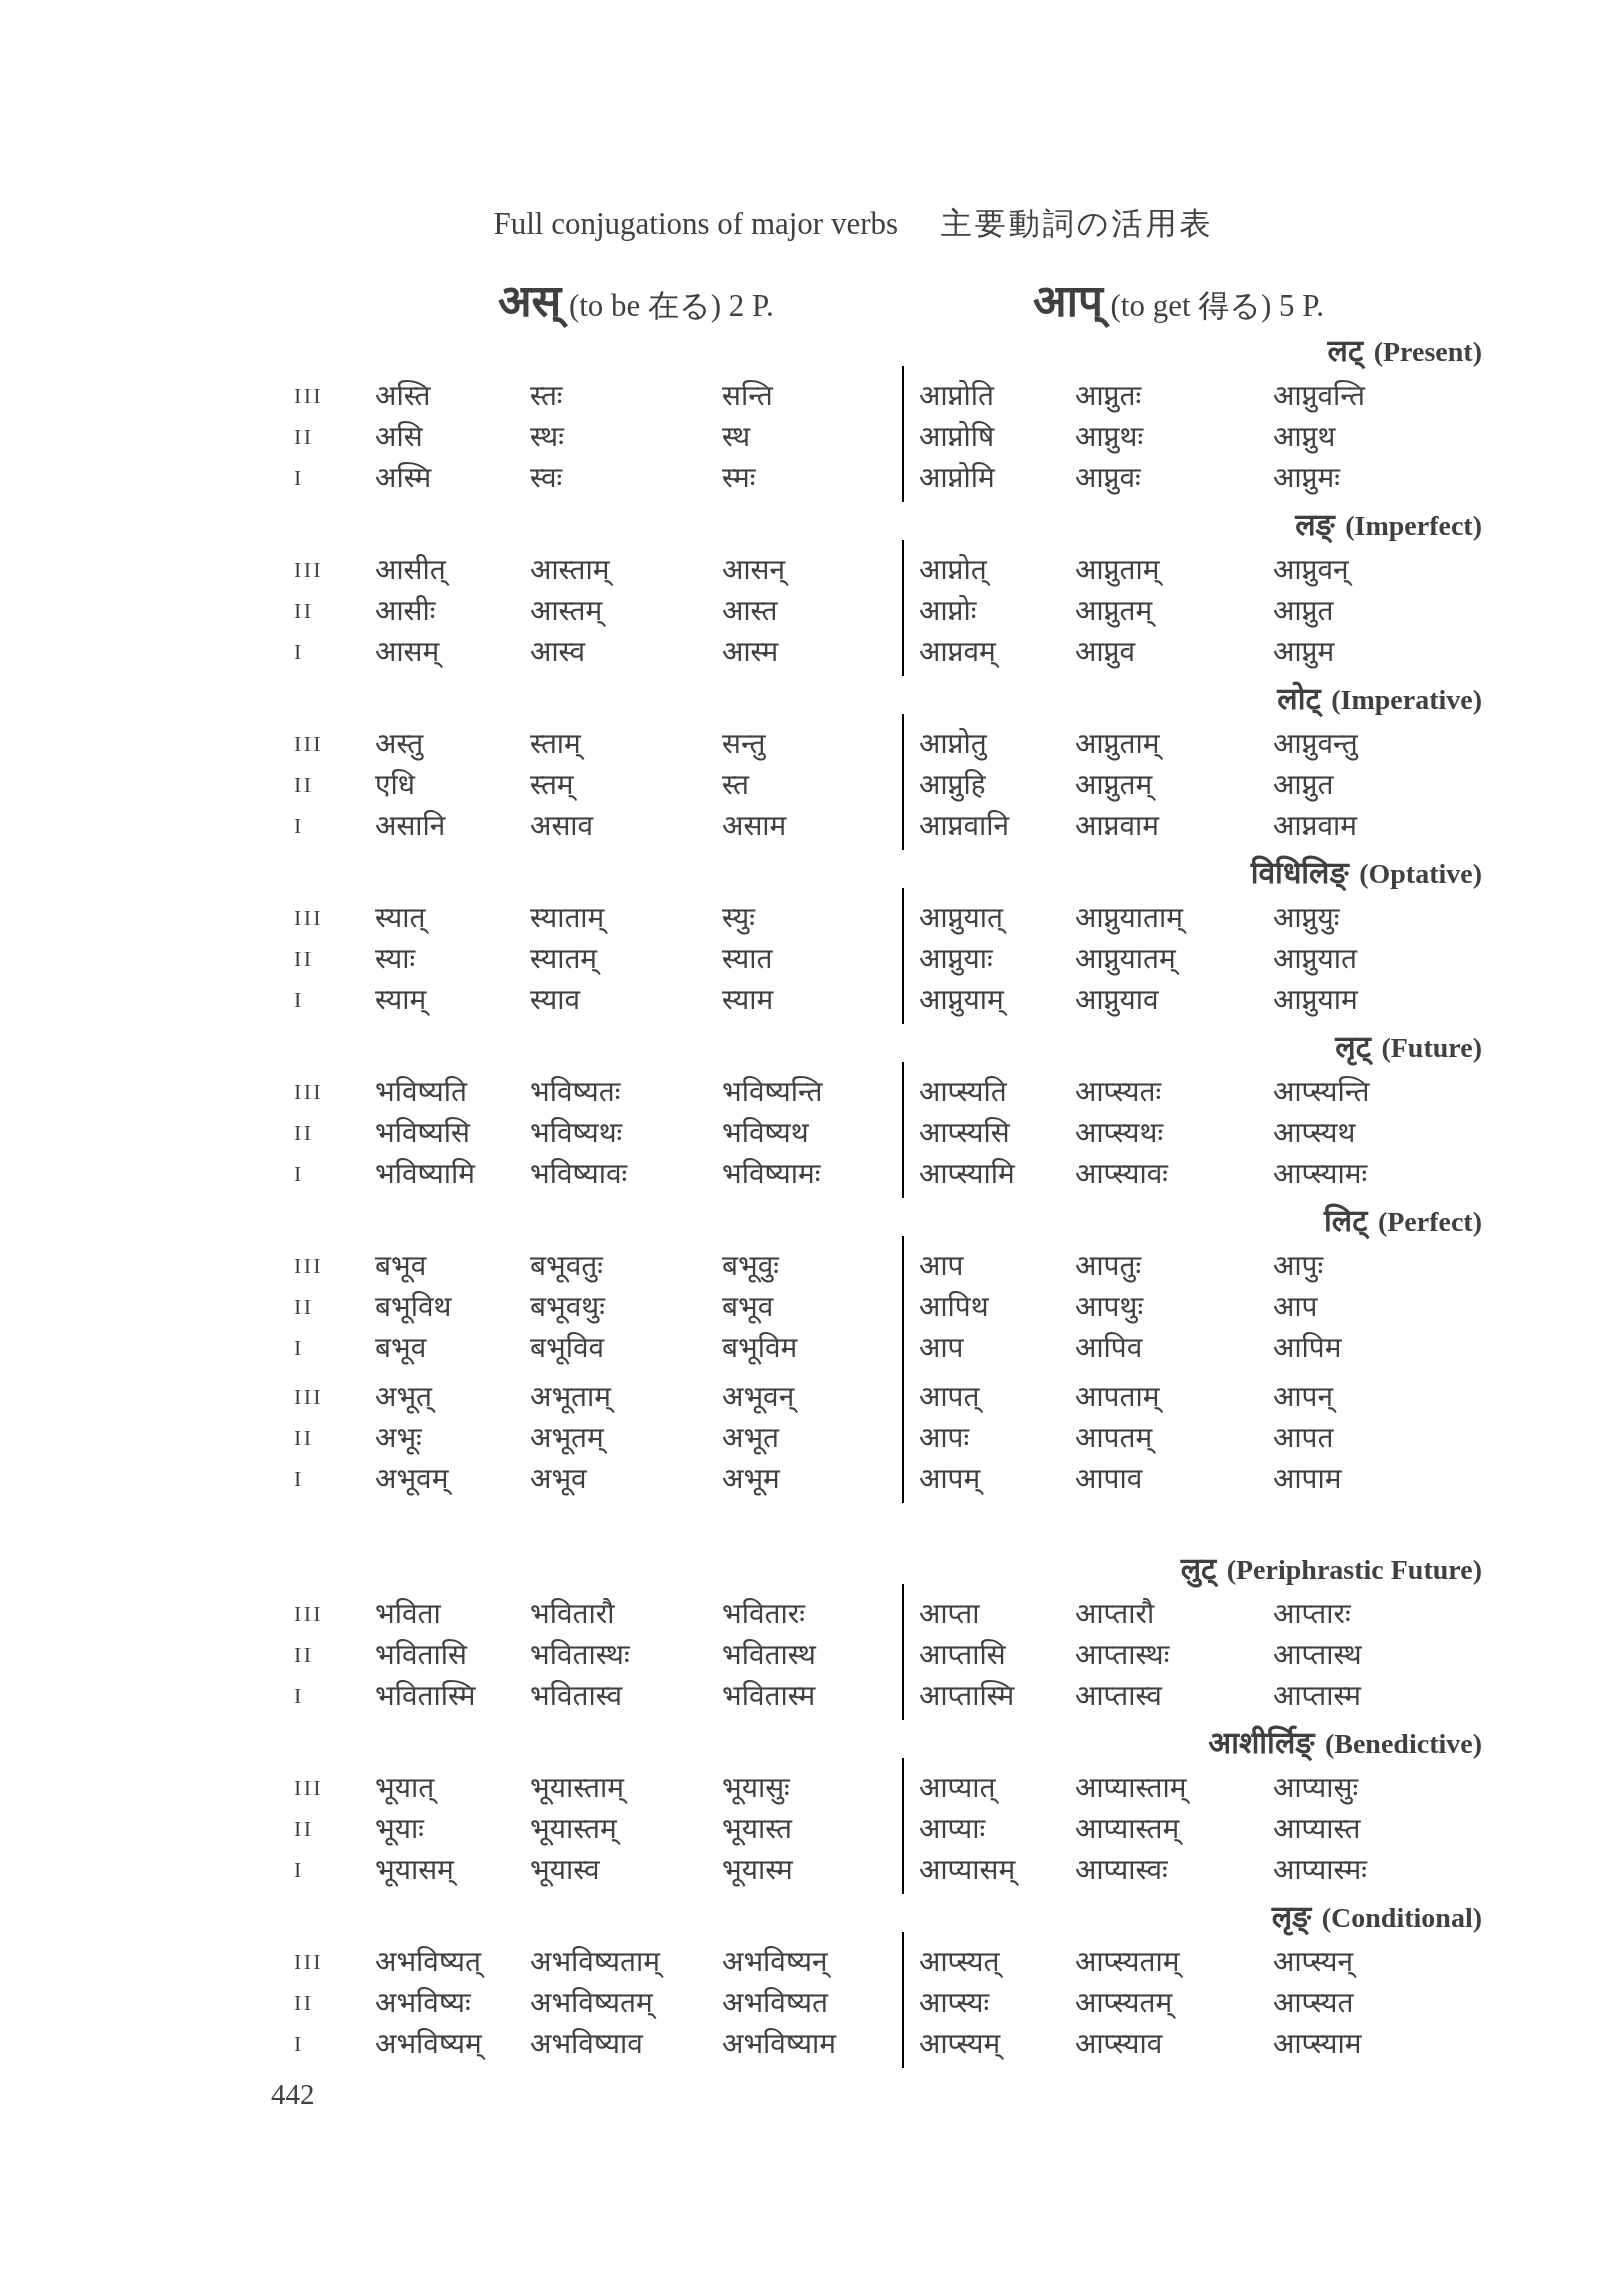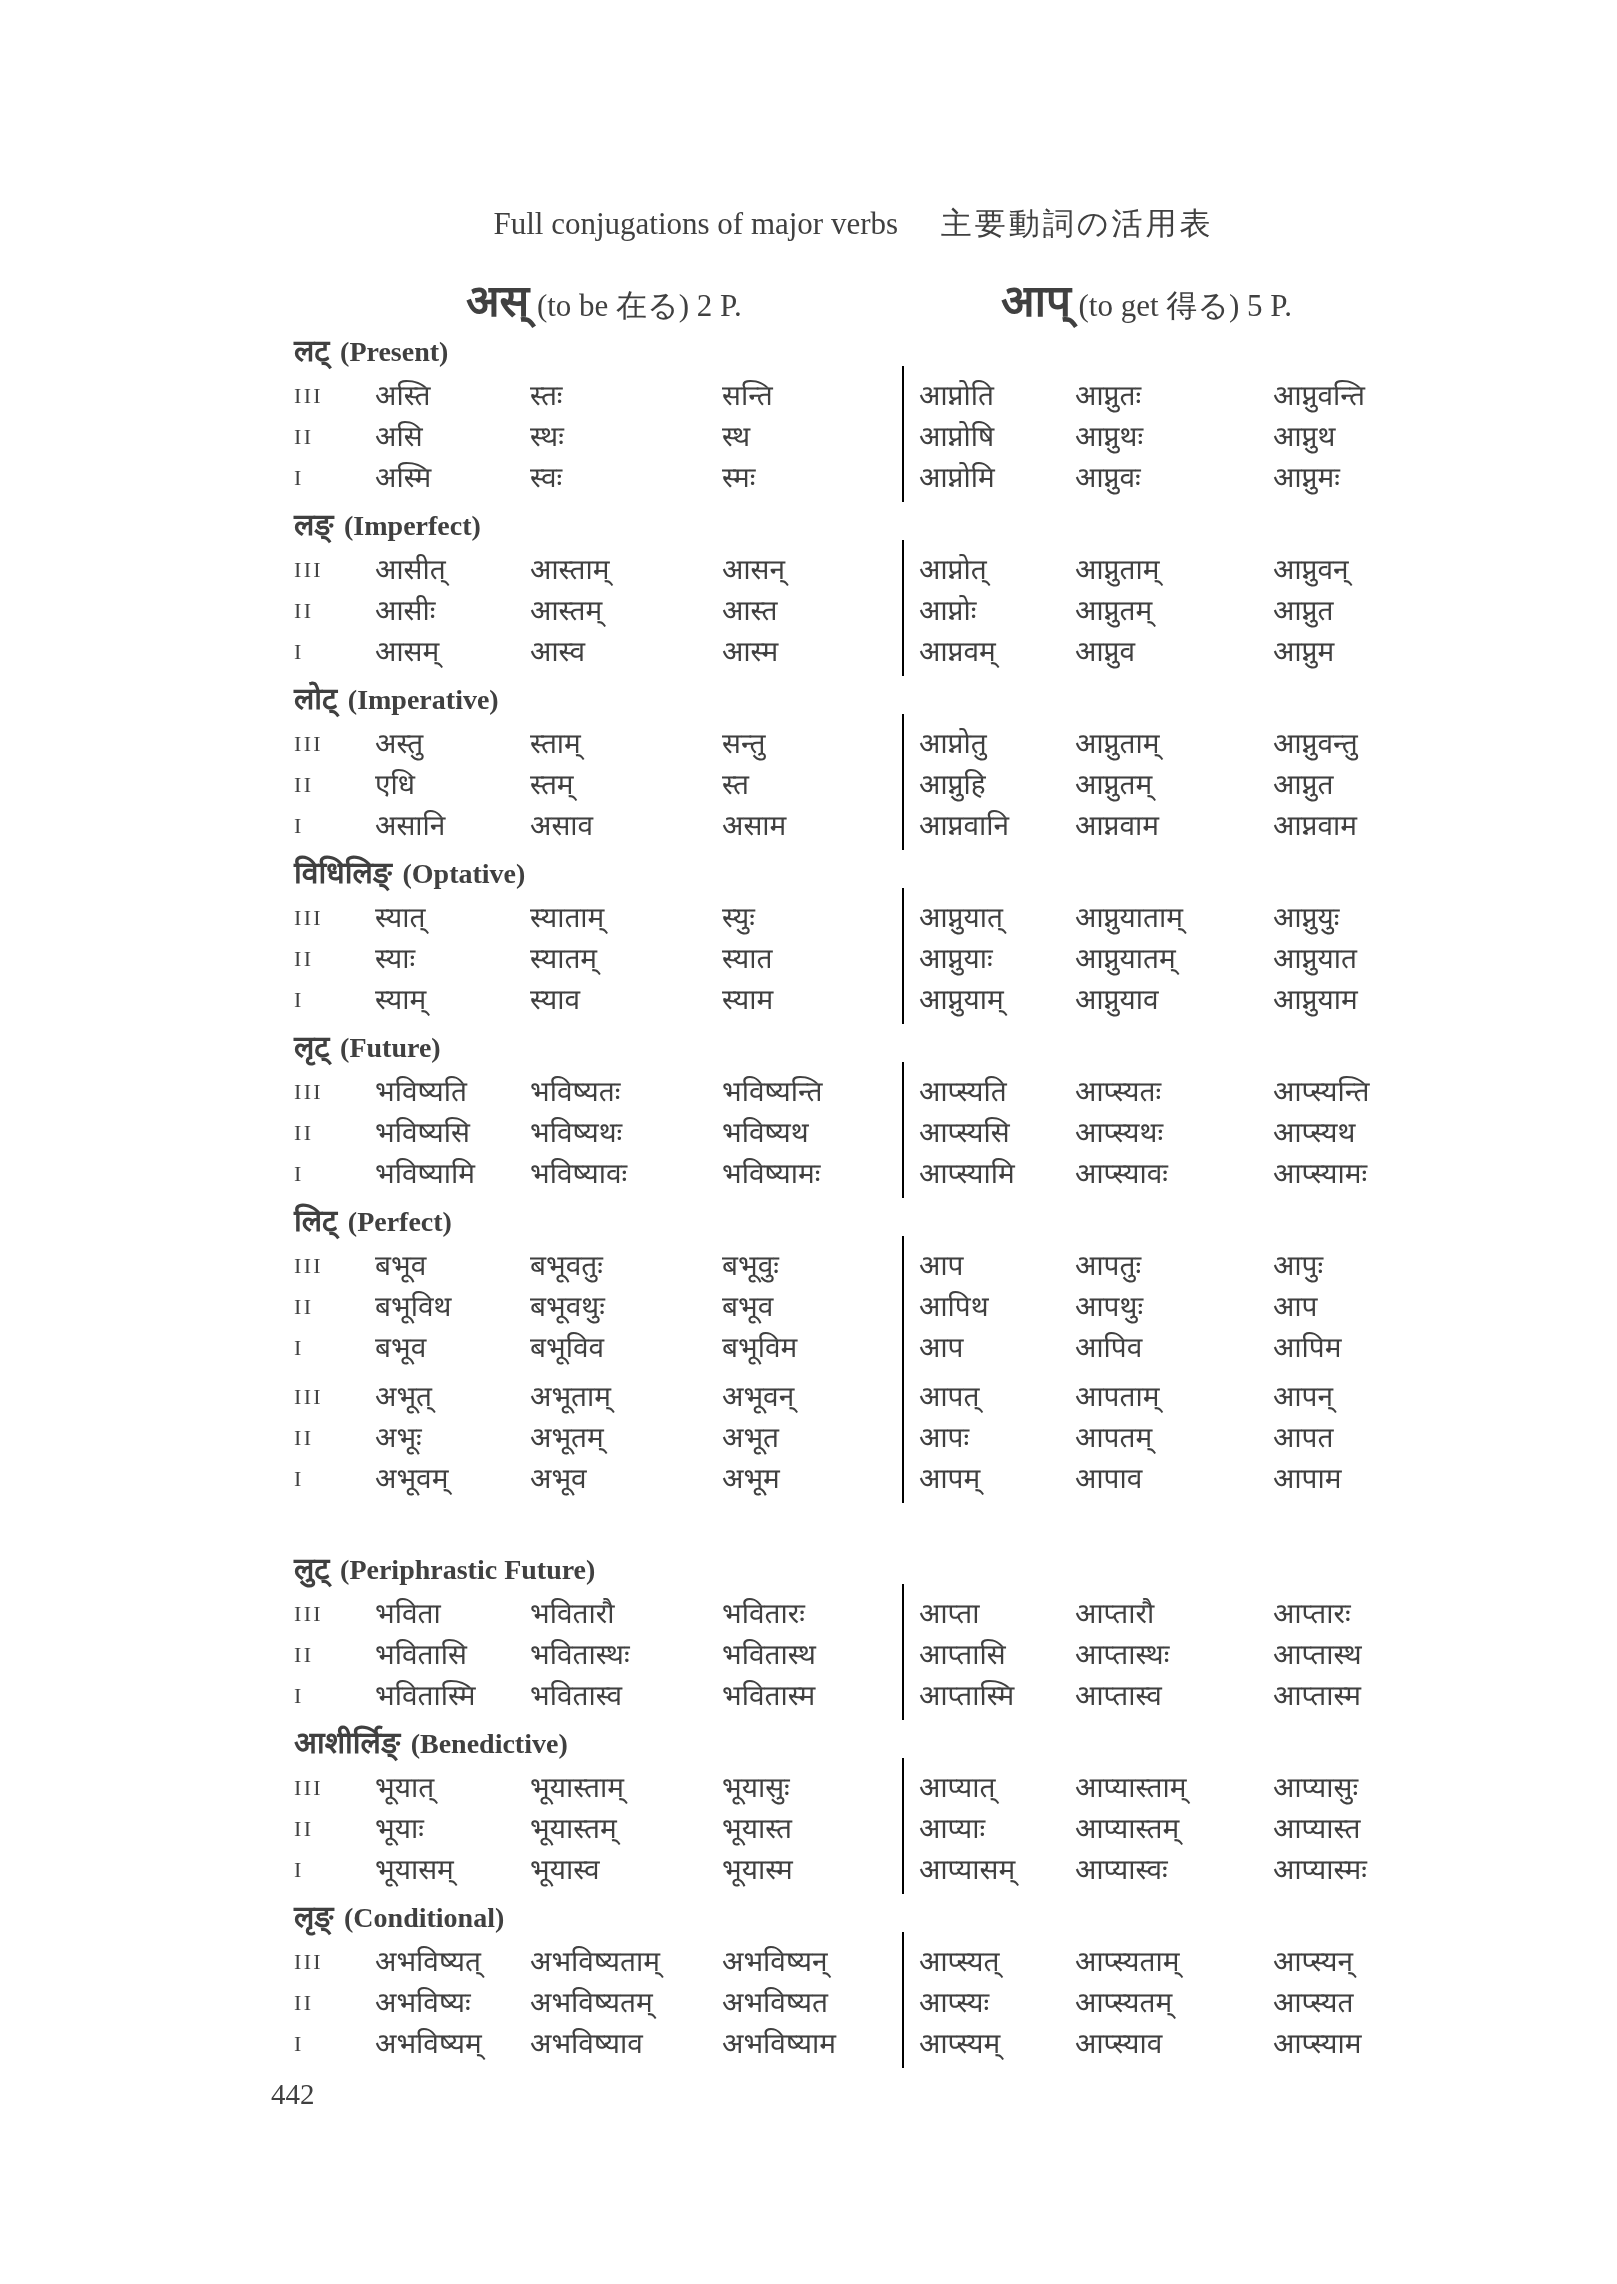--- a/index.html
+++ b/index.html
@@ -15,26 +15,26 @@
     position:absolute; top:204px; left:0; width:1617px;
     text-align:center; white-space:nowrap;
     font-size:31px; line-height:38px;
     transform:translateX(45px);
   }
   .title-ja { margin-left:35px; font-family:"DejaVu Sans", sans-serif; letter-spacing:3px; }
   .verb-headers { position:absolute; top:273px; left:0; width:1617px; height:60px; }
   .verb { position:absolute; top:0; white-space:nowrap; font-size:31px; line-height:57px; }
   .verb-left  { left:466px; }
   .verb-right { left:1001px; }
-  .verb-word  { font-size:44px; font-weight:bold; margin-right:7.5px; }
+  .verb-word  { font-size:44px; font-weight:bold; margin-right:7.5px;margin-left:32px; }
   .conj-table { position:absolute; left:294px; top:332px; width:1206px; }
   .section { height:174px; }
   .tense-line {
     width:1188px; height:43px; line-height:38px;
-    text-align:left; font-weight:bold; font-size:28px; white-space:nowrap;
+    text-align:right; font-weight:bold; font-size:28px; white-space:nowrap;
   }
   .tense-dev { font-size:30px; margin-right:10.6px; }
   .rows { position:relative; }
   .col-divider {
     position:absolute; left:608px; top:-9px; height:136px; width:2.3px;
     background:#000;
   }
   .row {
     display:grid;
     grid-template-columns:81px 155px 192px 182px 171px 198px auto;

